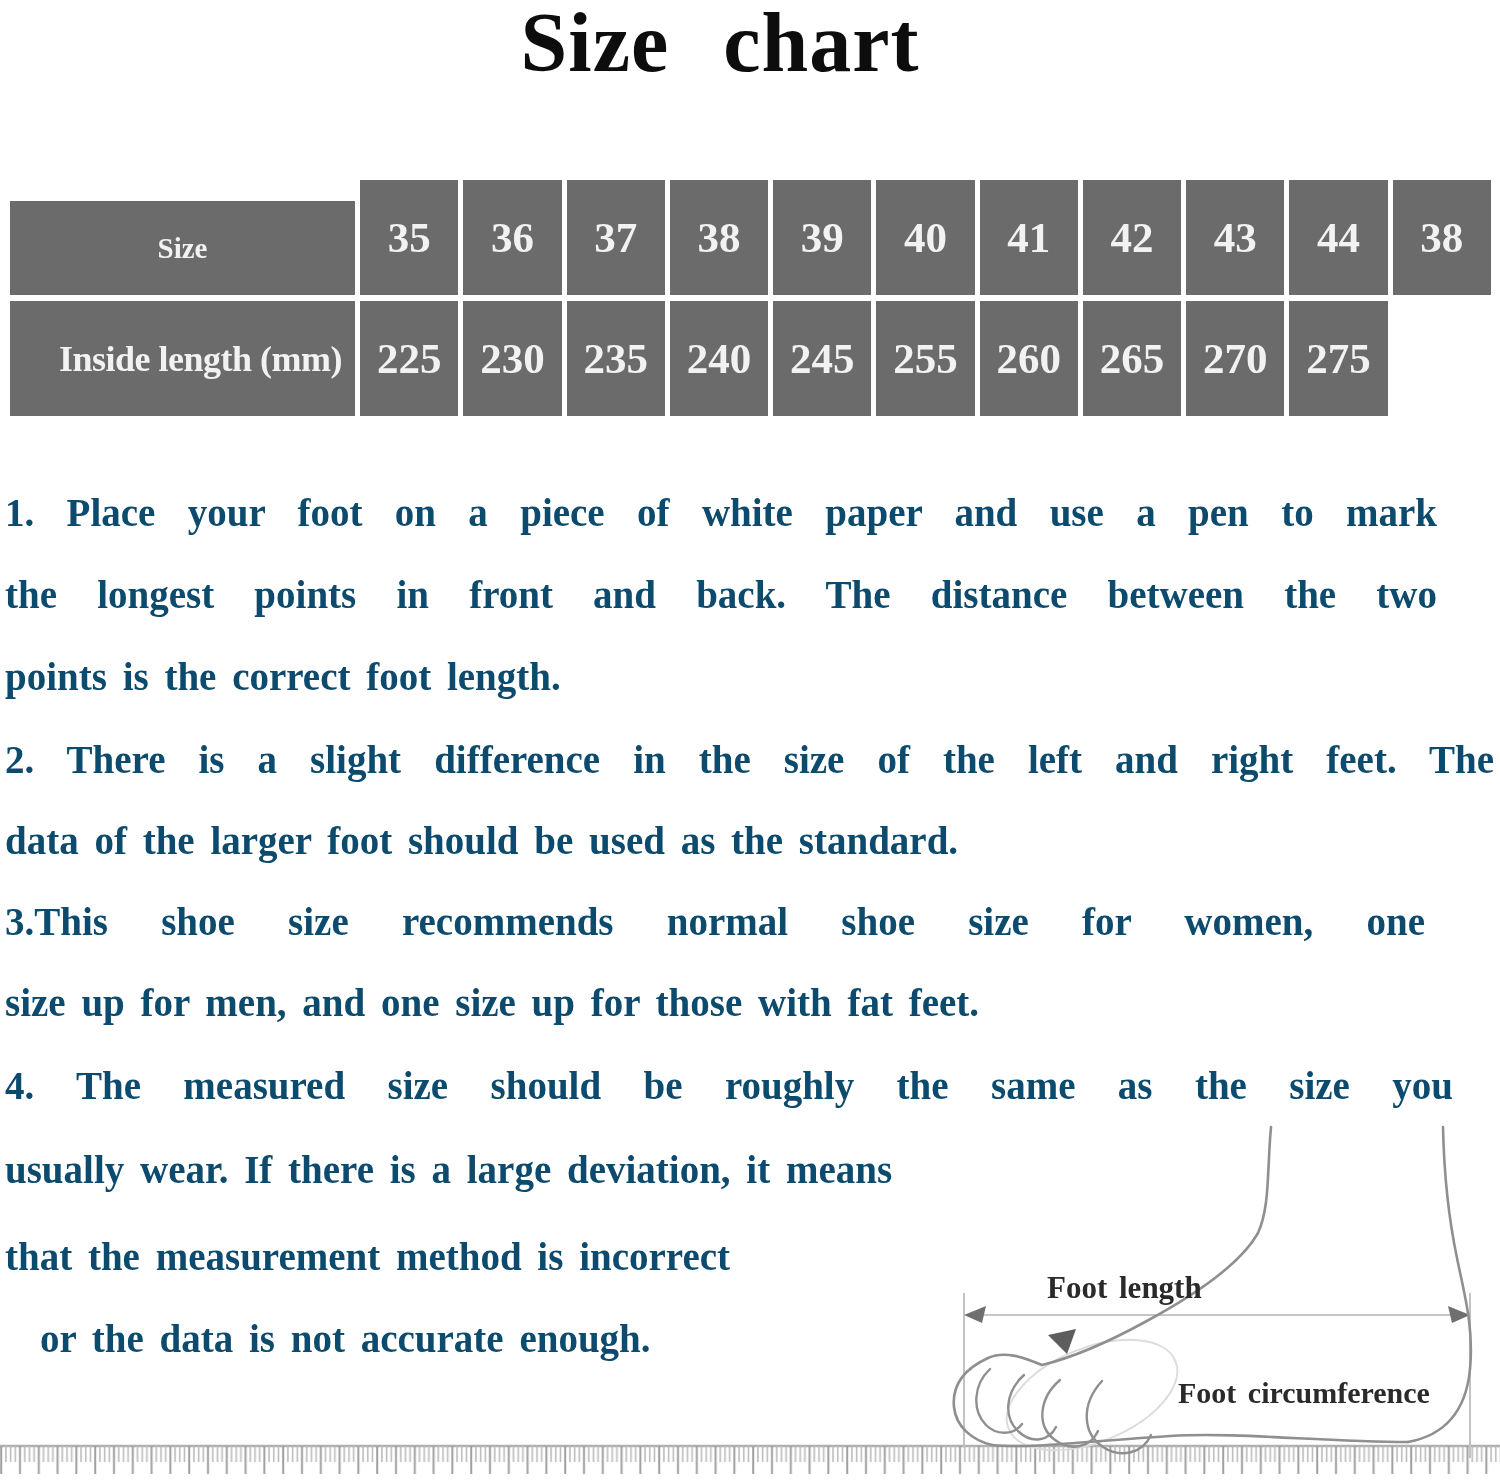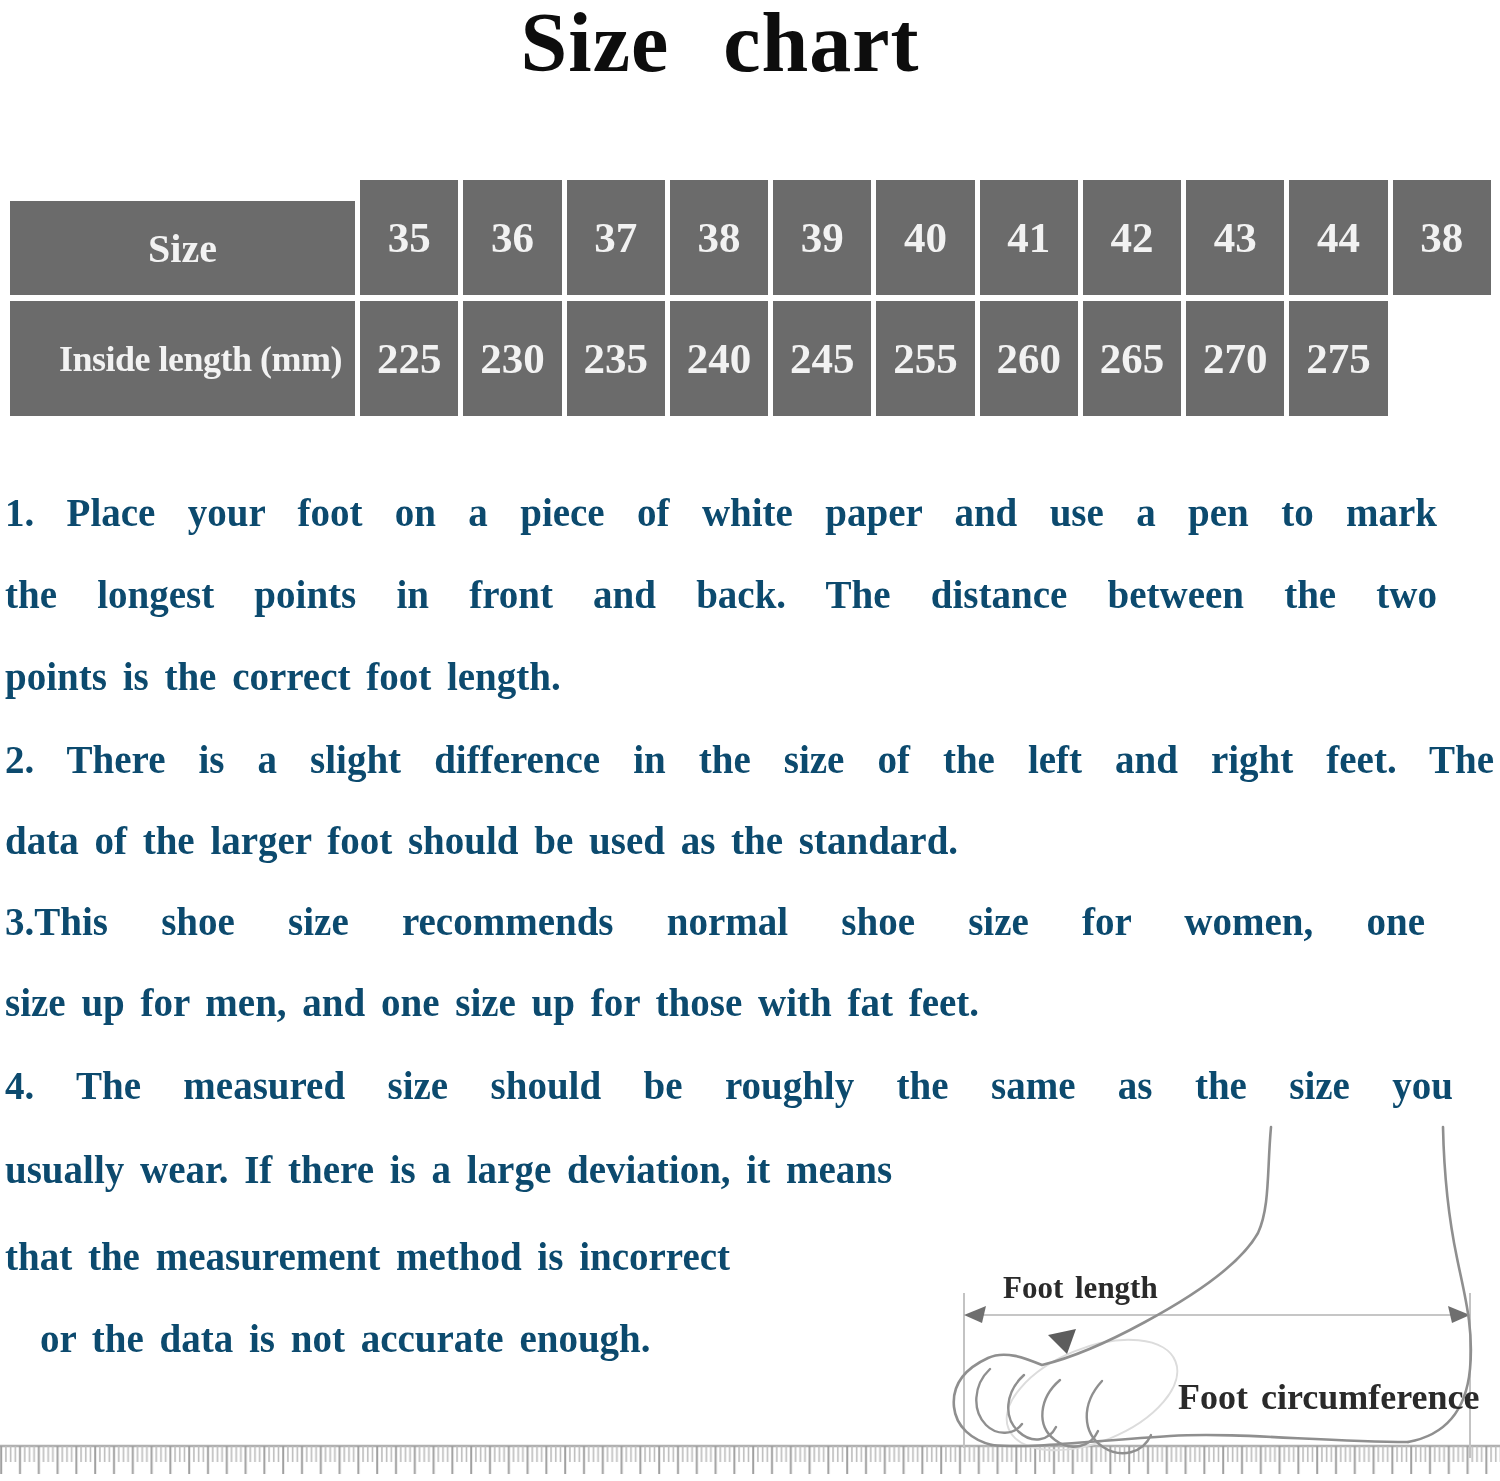--- a/index.html
+++ b/index.html
@@ -27,43 +27,43 @@
     grid-template-rows:1fr 1fr;
     gap:6px 5px;
     background:#ffffff;
   }
   .cell{
     background:#6b6b6b;
     color:#f2f2f2;
     display:flex;align-items:center;justify-content:center;
     font-weight:bold;font-size:43px;
   }
-  .cell.rowhead0{font-size:40px;margin-top:21px;}
+  .cell.rowhead0{font-size:29px;margin-top:21px;}
   .cell.rowhead1{font-size:36px;letter-spacing:-0.5px;padding-left:36px;}
   
   .line{
     position:absolute;left:5px;
     font-size:39px;font-weight:bold;color:#0c4a6e;
     white-space:nowrap;
     word-spacing:6px;
   }
   .line.just{
     white-space:normal;
     text-align:justify;
     text-align-last:justify;
   }
   
   .foot-svg{position:absolute;left:940px;top:1115px;}
   .flabel{
     position:absolute;
     font-weight:bold;color:#2a2a2a;
     white-space:nowrap;
   }
-  .flabel.length{left:1003px;top:1270px;font-size:31px;word-spacing:4px;}
-  .flabel.circ{left:1178px;top:1376px;font-size:36px;word-spacing:4px;}
+  .flabel.length{left:1047px;top:1270px;font-size:31px;word-spacing:4px;}
+  .flabel.circ{left:1178px;top:1376px;font-size:30px;word-spacing:4px;}
   
   .ruler{position:absolute;left:0;top:1443px;}
 </style>
 </head>
 <body>
 
 <div class="page">
 
   <h1 class="title">Size chart</h1>
 

